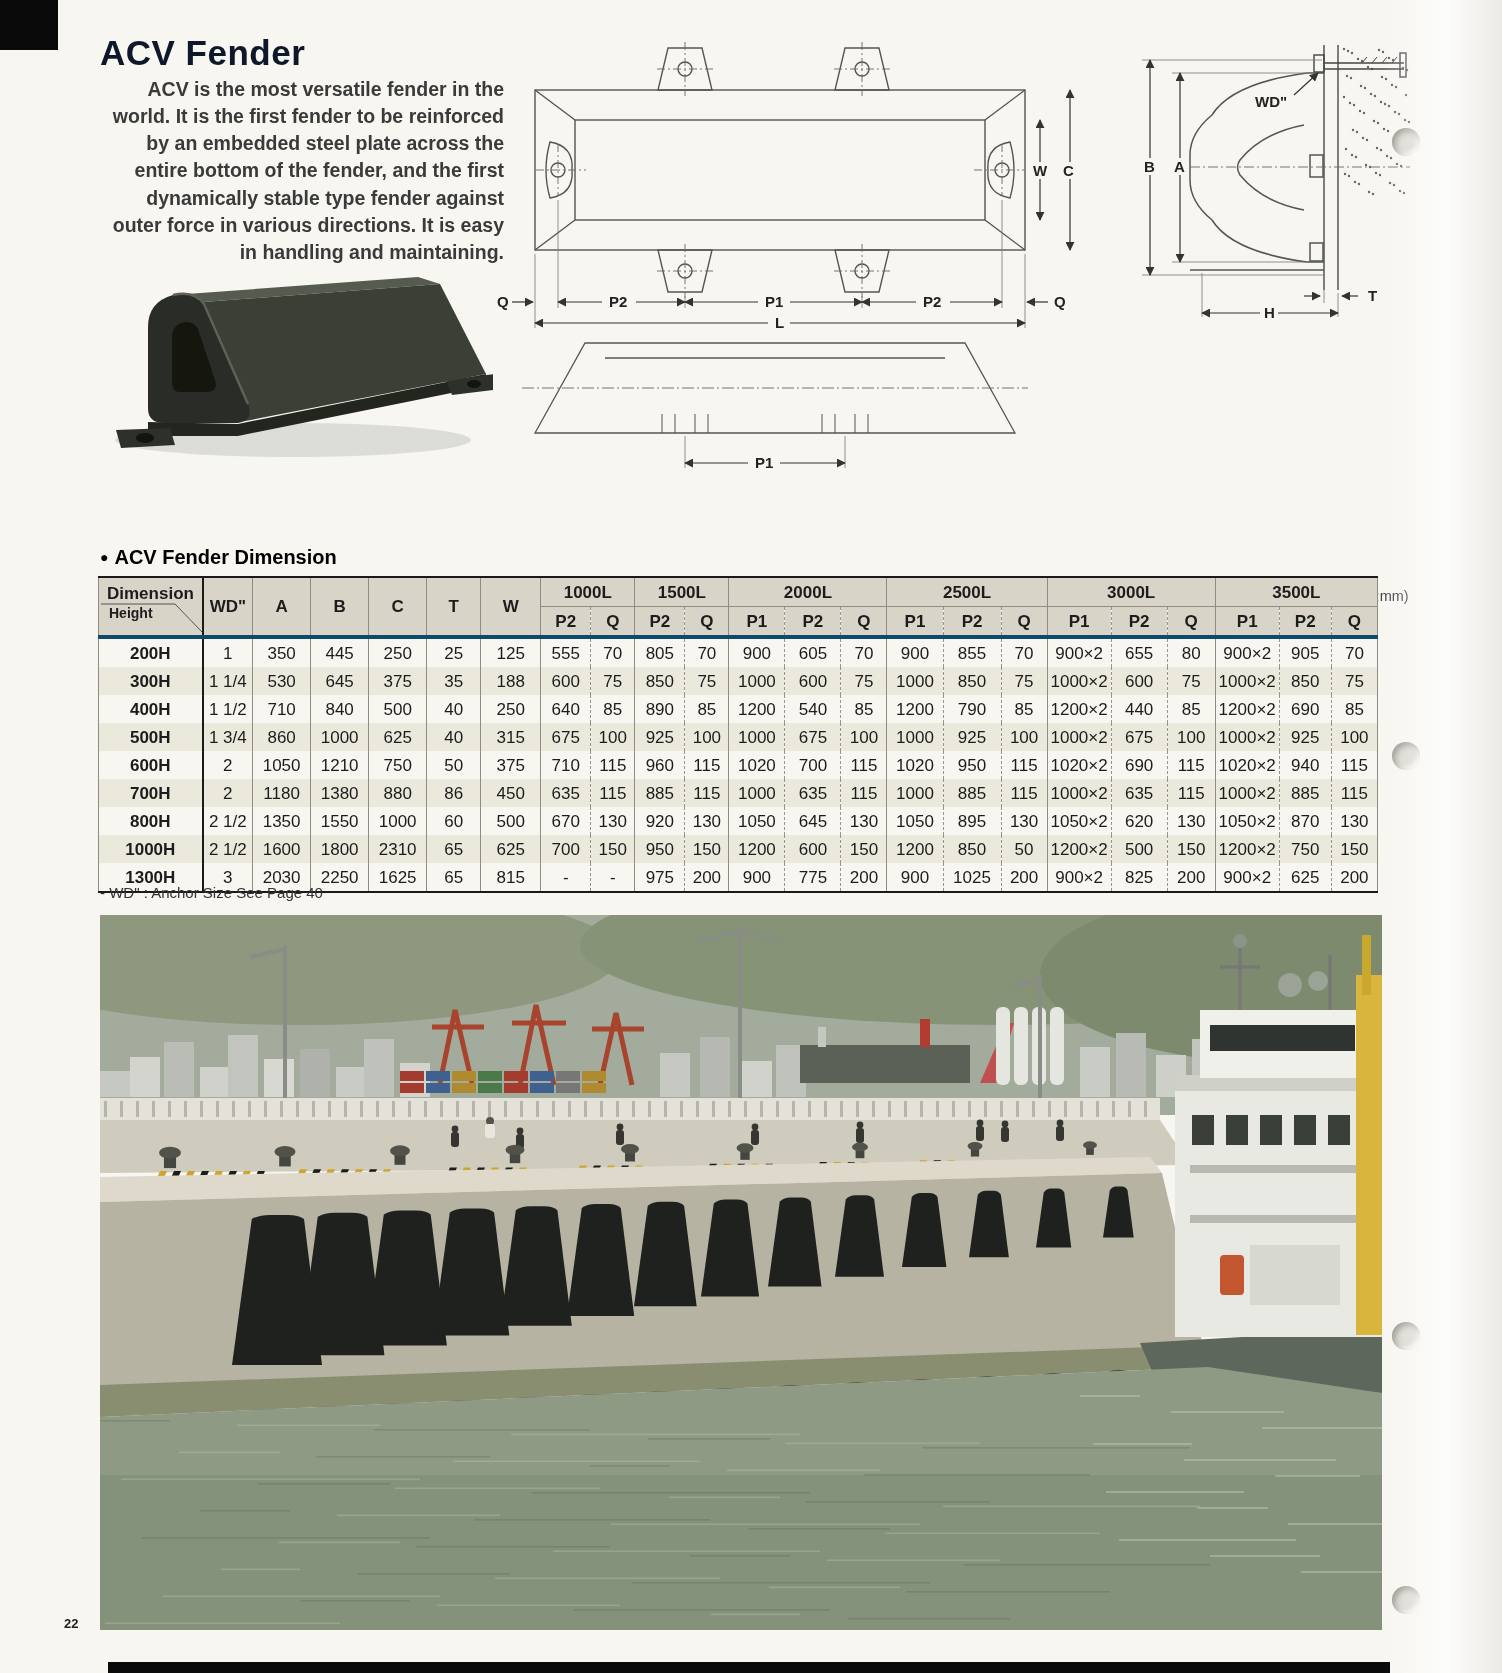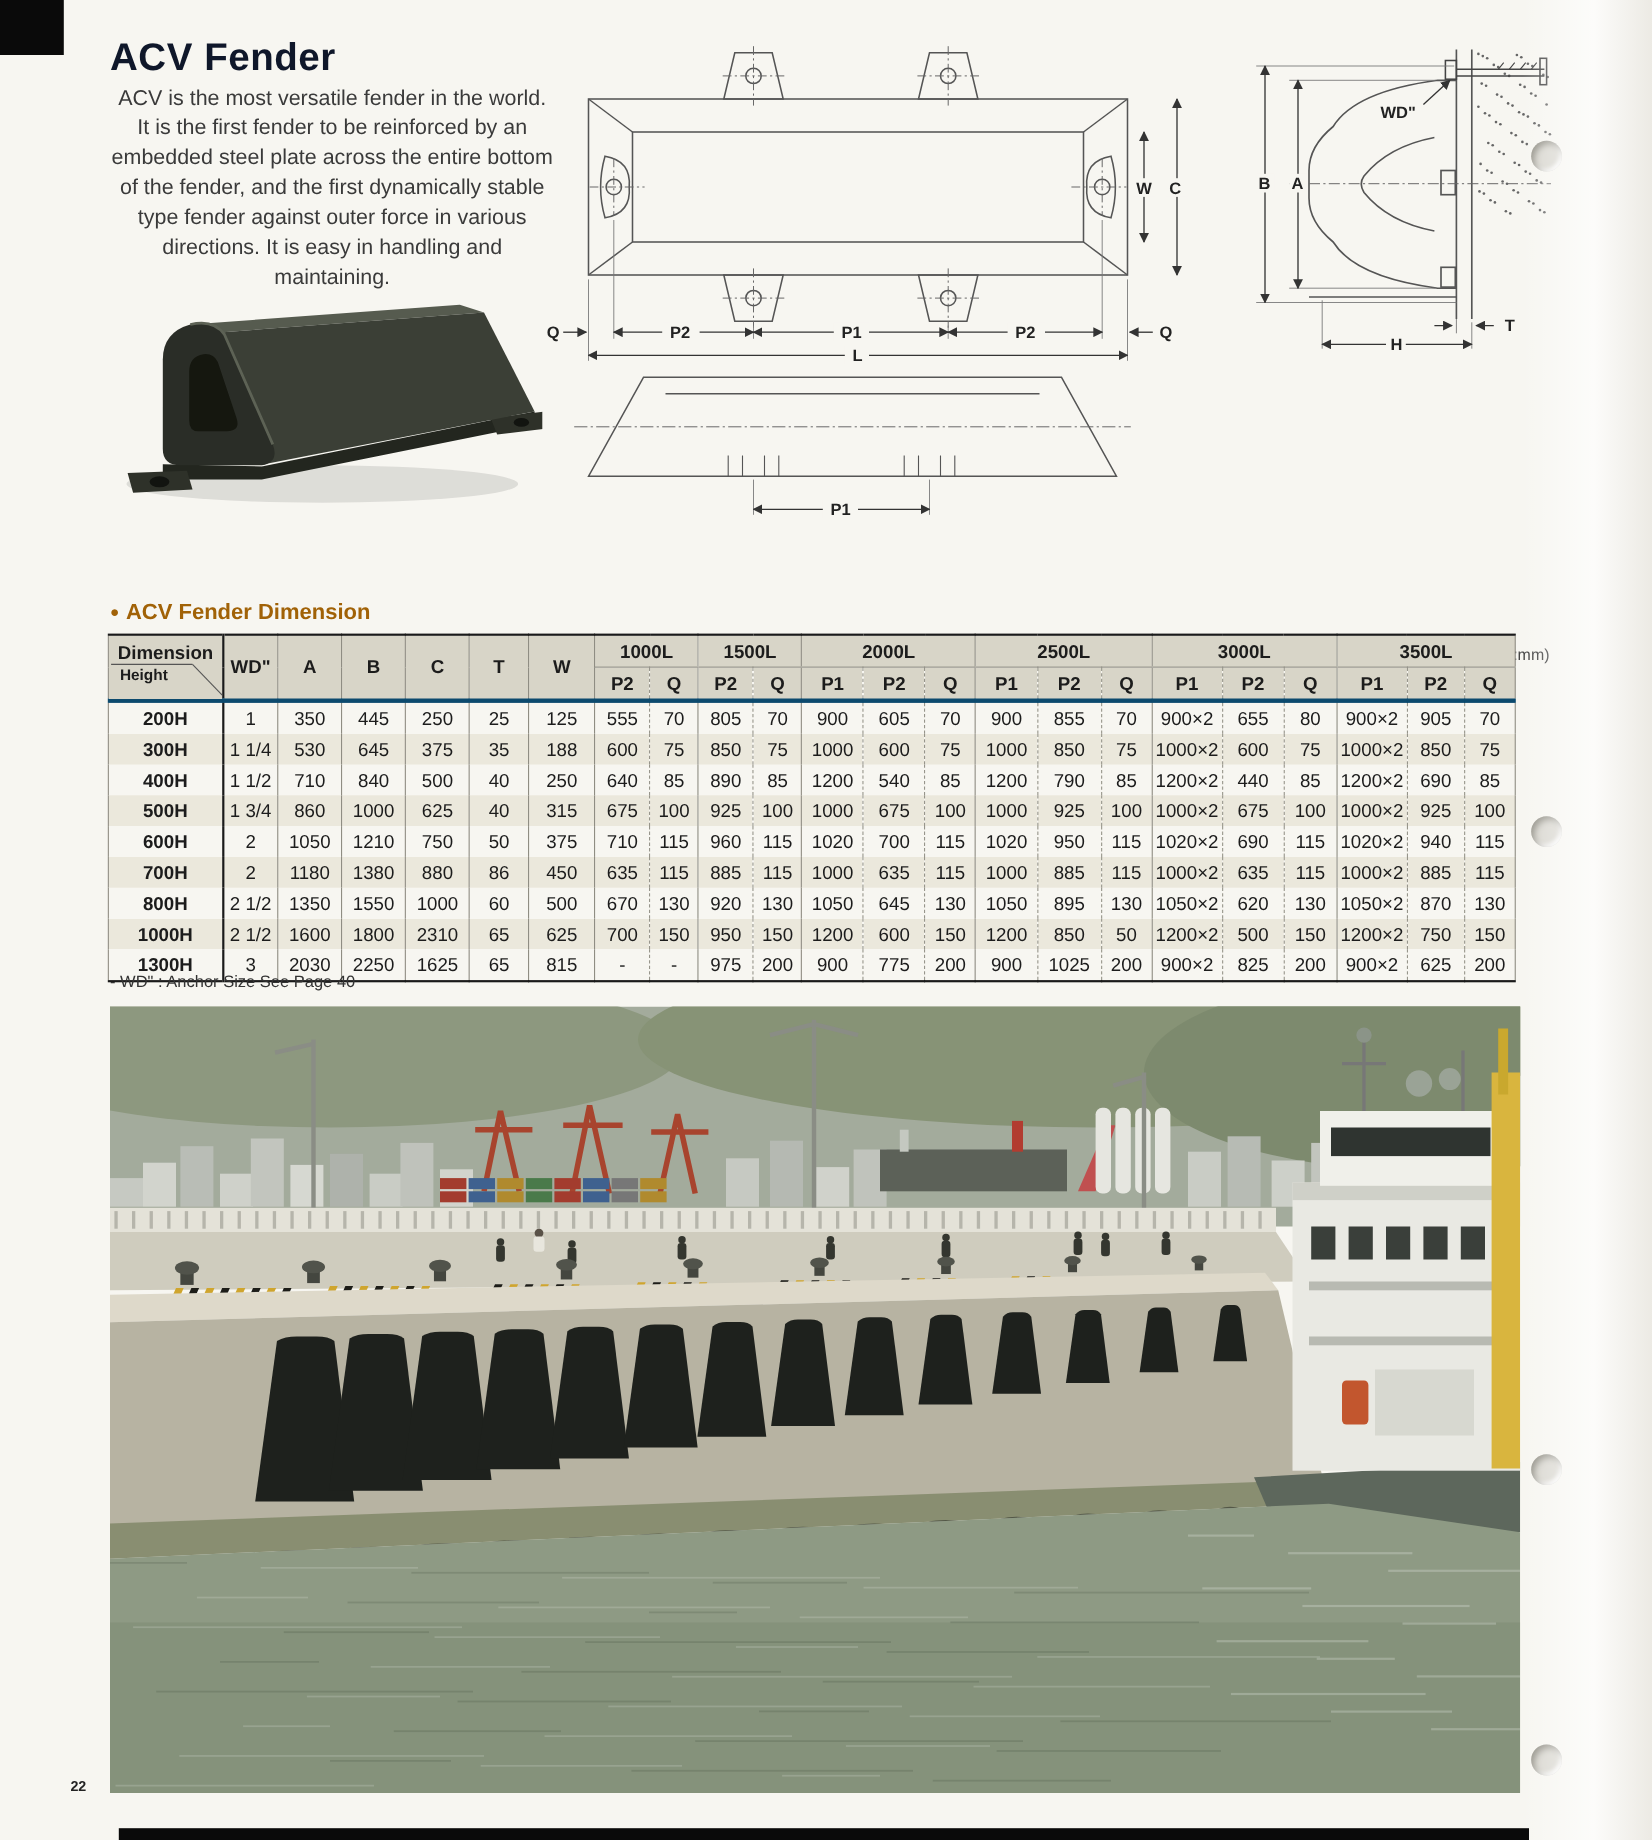--- a/index.html
+++ b/index.html
@@ -6,25 +6,25 @@
   .page{position:relative;width:1502px;height:1673px;background:#f7f6f1;
         font-family:"Liberation Sans",sans-serif;color:#1c1c1c;overflow:hidden;}
   .corner-black{position:absolute;left:0;top:0;width:58px;height:50px;background:#0a0a0a;}
   .bottom-strip{position:absolute;left:108px;top:1662px;width:1282px;height:11px;background:#0a0a0a;}
   .page-curve{position:absolute;right:0;top:0;width:118px;height:100%;pointer-events:none;
         background:linear-gradient(to right,rgba(255,255,255,0),rgba(255,255,255,.65) 55%,#eceae4);}
   .binder-hole{position:absolute;left:1392px;width:28px;height:28px;border-radius:50%;
         background:#d9d7d0;box-shadow:inset 3px 3px 6px #96948b,inset -2px -2px 4px #ffffff;}
 
   .page-title{position:absolute;left:100px;top:10px;font-size:35px;font-weight:bold;color:#0f172a;letter-spacing:.5px;}
-  .page-desc{position:absolute;left:100px;top:56px;width:404px;font-size:19.5px;line-height:1.4;color:#3a3a3a;text-align:center;}
+  .page-desc{position:absolute;left:100px;top:56px;width:404px;font-size:19.5px;line-height:1.4;color:#3a3a3a;text-align:right;font-weight:bold;}
 
   .svg-abs{position:absolute;}
 
-  .section-head{position:absolute;left:100px;top:546px;font-size:20px;font-weight:bold;color:#a16207;}
+  .section-head{position:absolute;left:100px;top:546px;font-size:20px;font-weight:bold;color:#000000;}
   .section-head .bullet{font-size:14px;vertical-align:2px;margin-right:6px;}
   .unit-note{position:absolute;left:1345px;top:588px;width:130px;font-size:14.5px;color:#444;text-align:left;}
 
   .table-wrap{position:absolute;left:98px;top:576px;}
   table.dim{border-collapse:collapse;table-layout:fixed;width:1280px;font-size:17px;}
   table.dim th,table.dim td{padding:0 1px;text-align:center;height:28px;line-height:27px;
         overflow:hidden;white-space:nowrap;}
   table.dim{border-top:2.5px solid #1a1a1a;border-bottom:2.5px solid #1a1a1a;
         border-left:1px solid #8f8d83;border-right:1px solid #8f8d83;}
   table.dim thead{border-bottom:4px solid #0c4a6e;}

